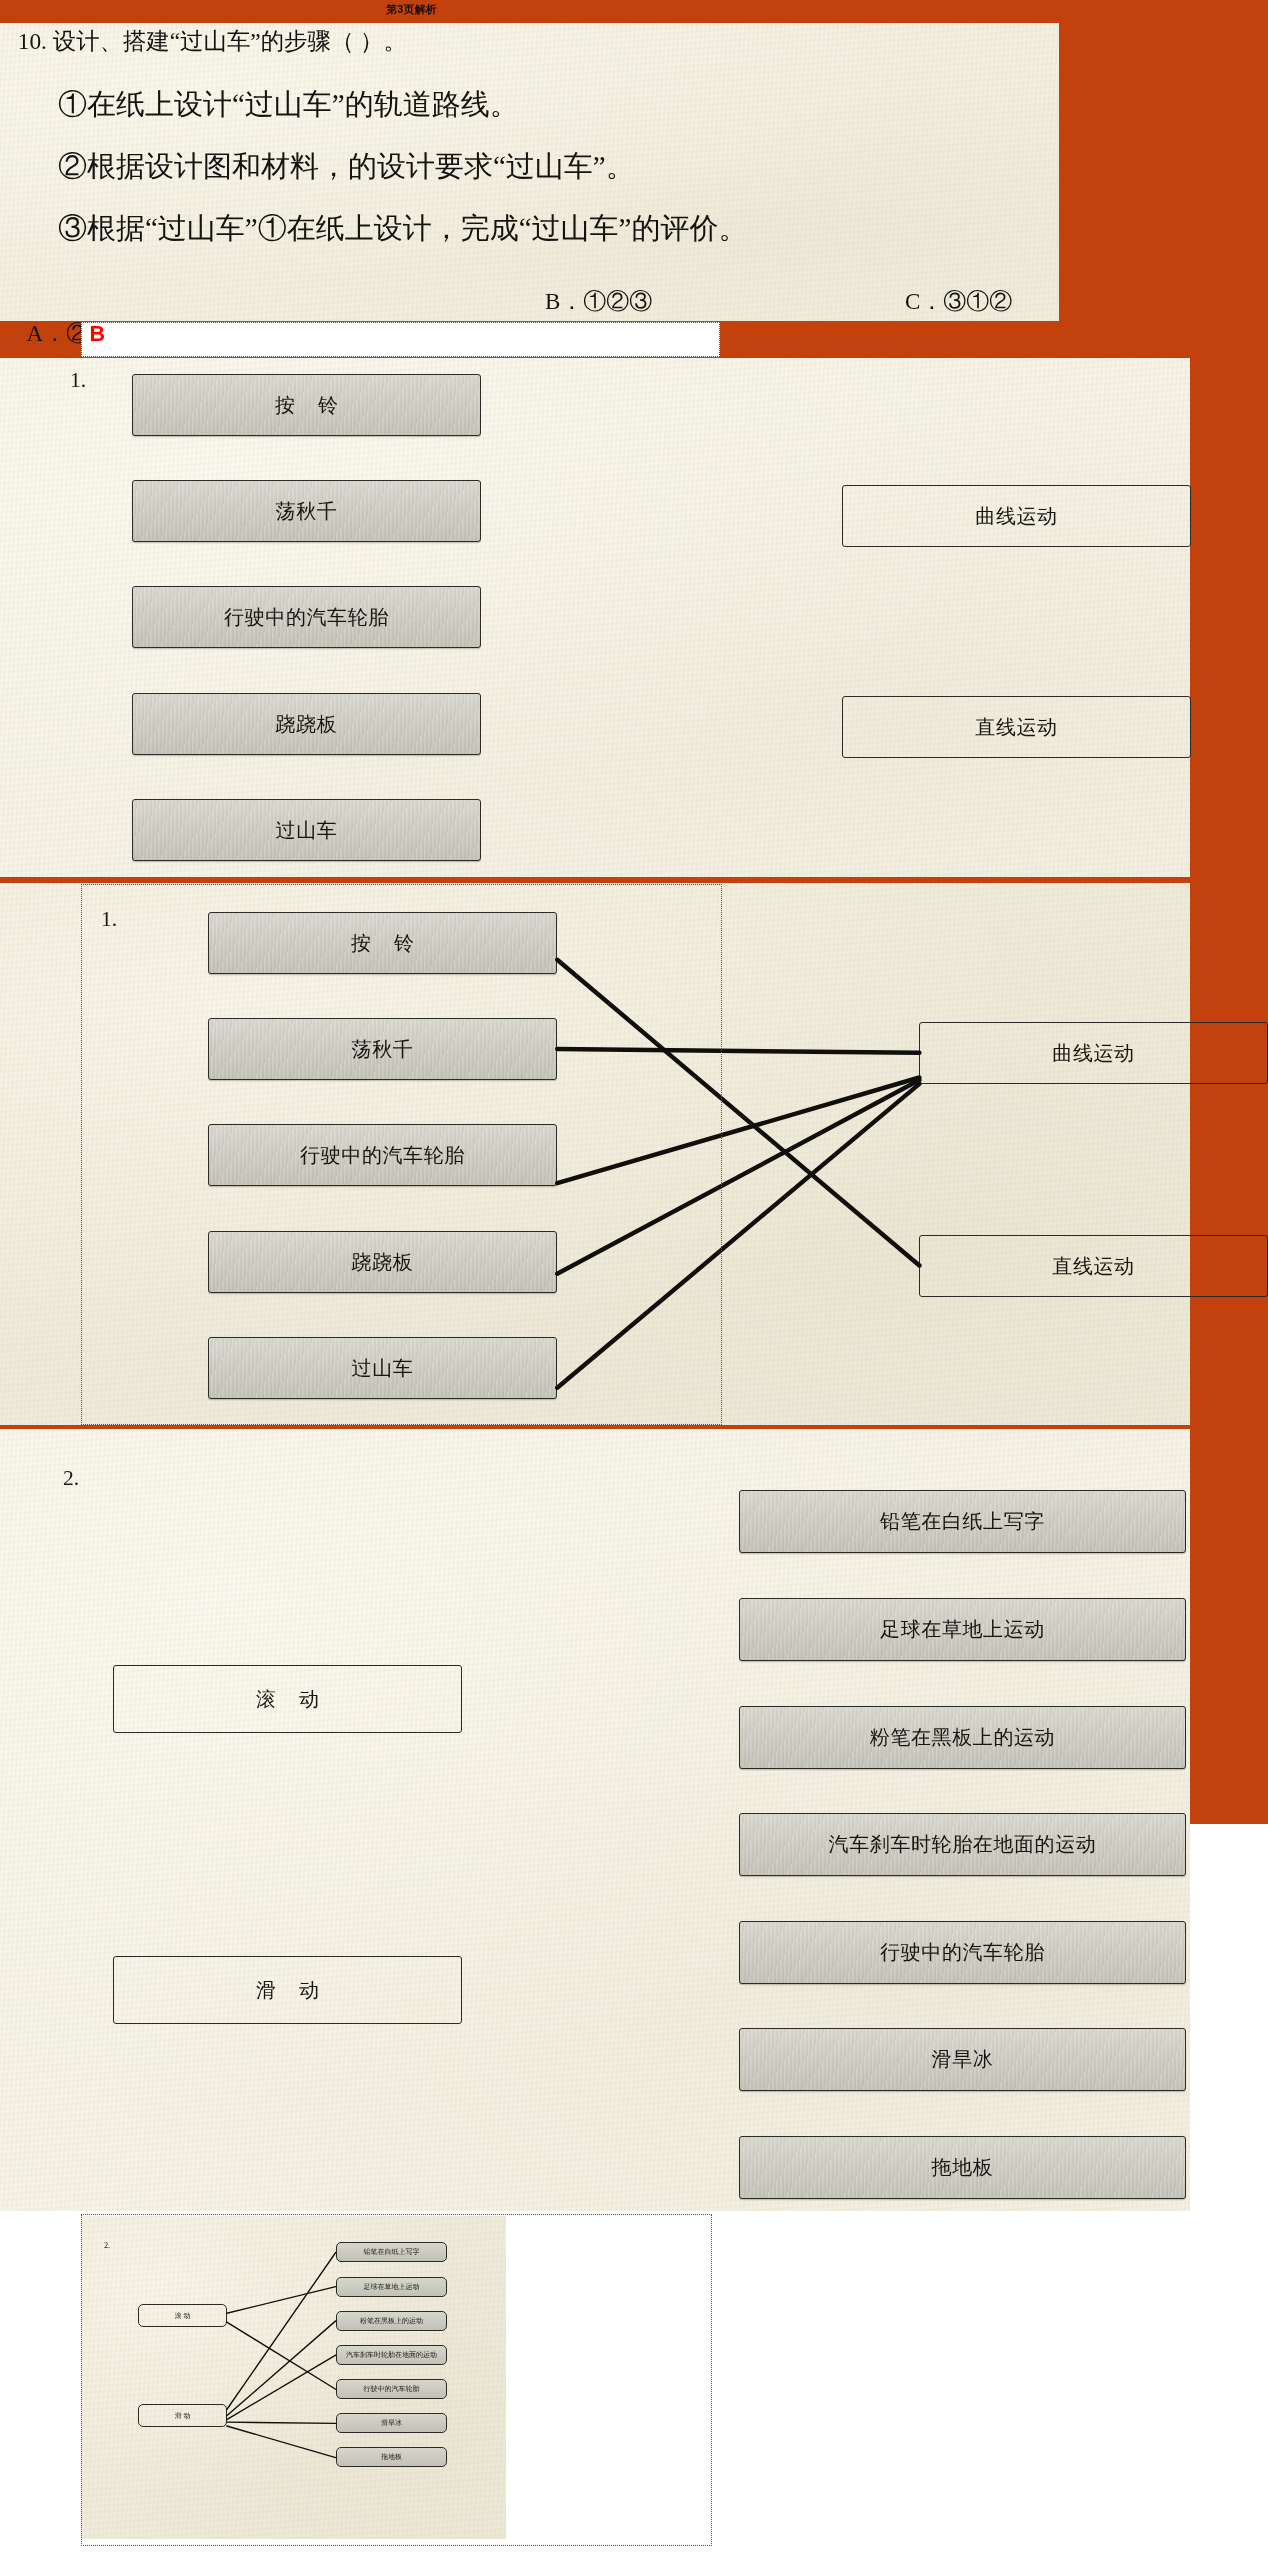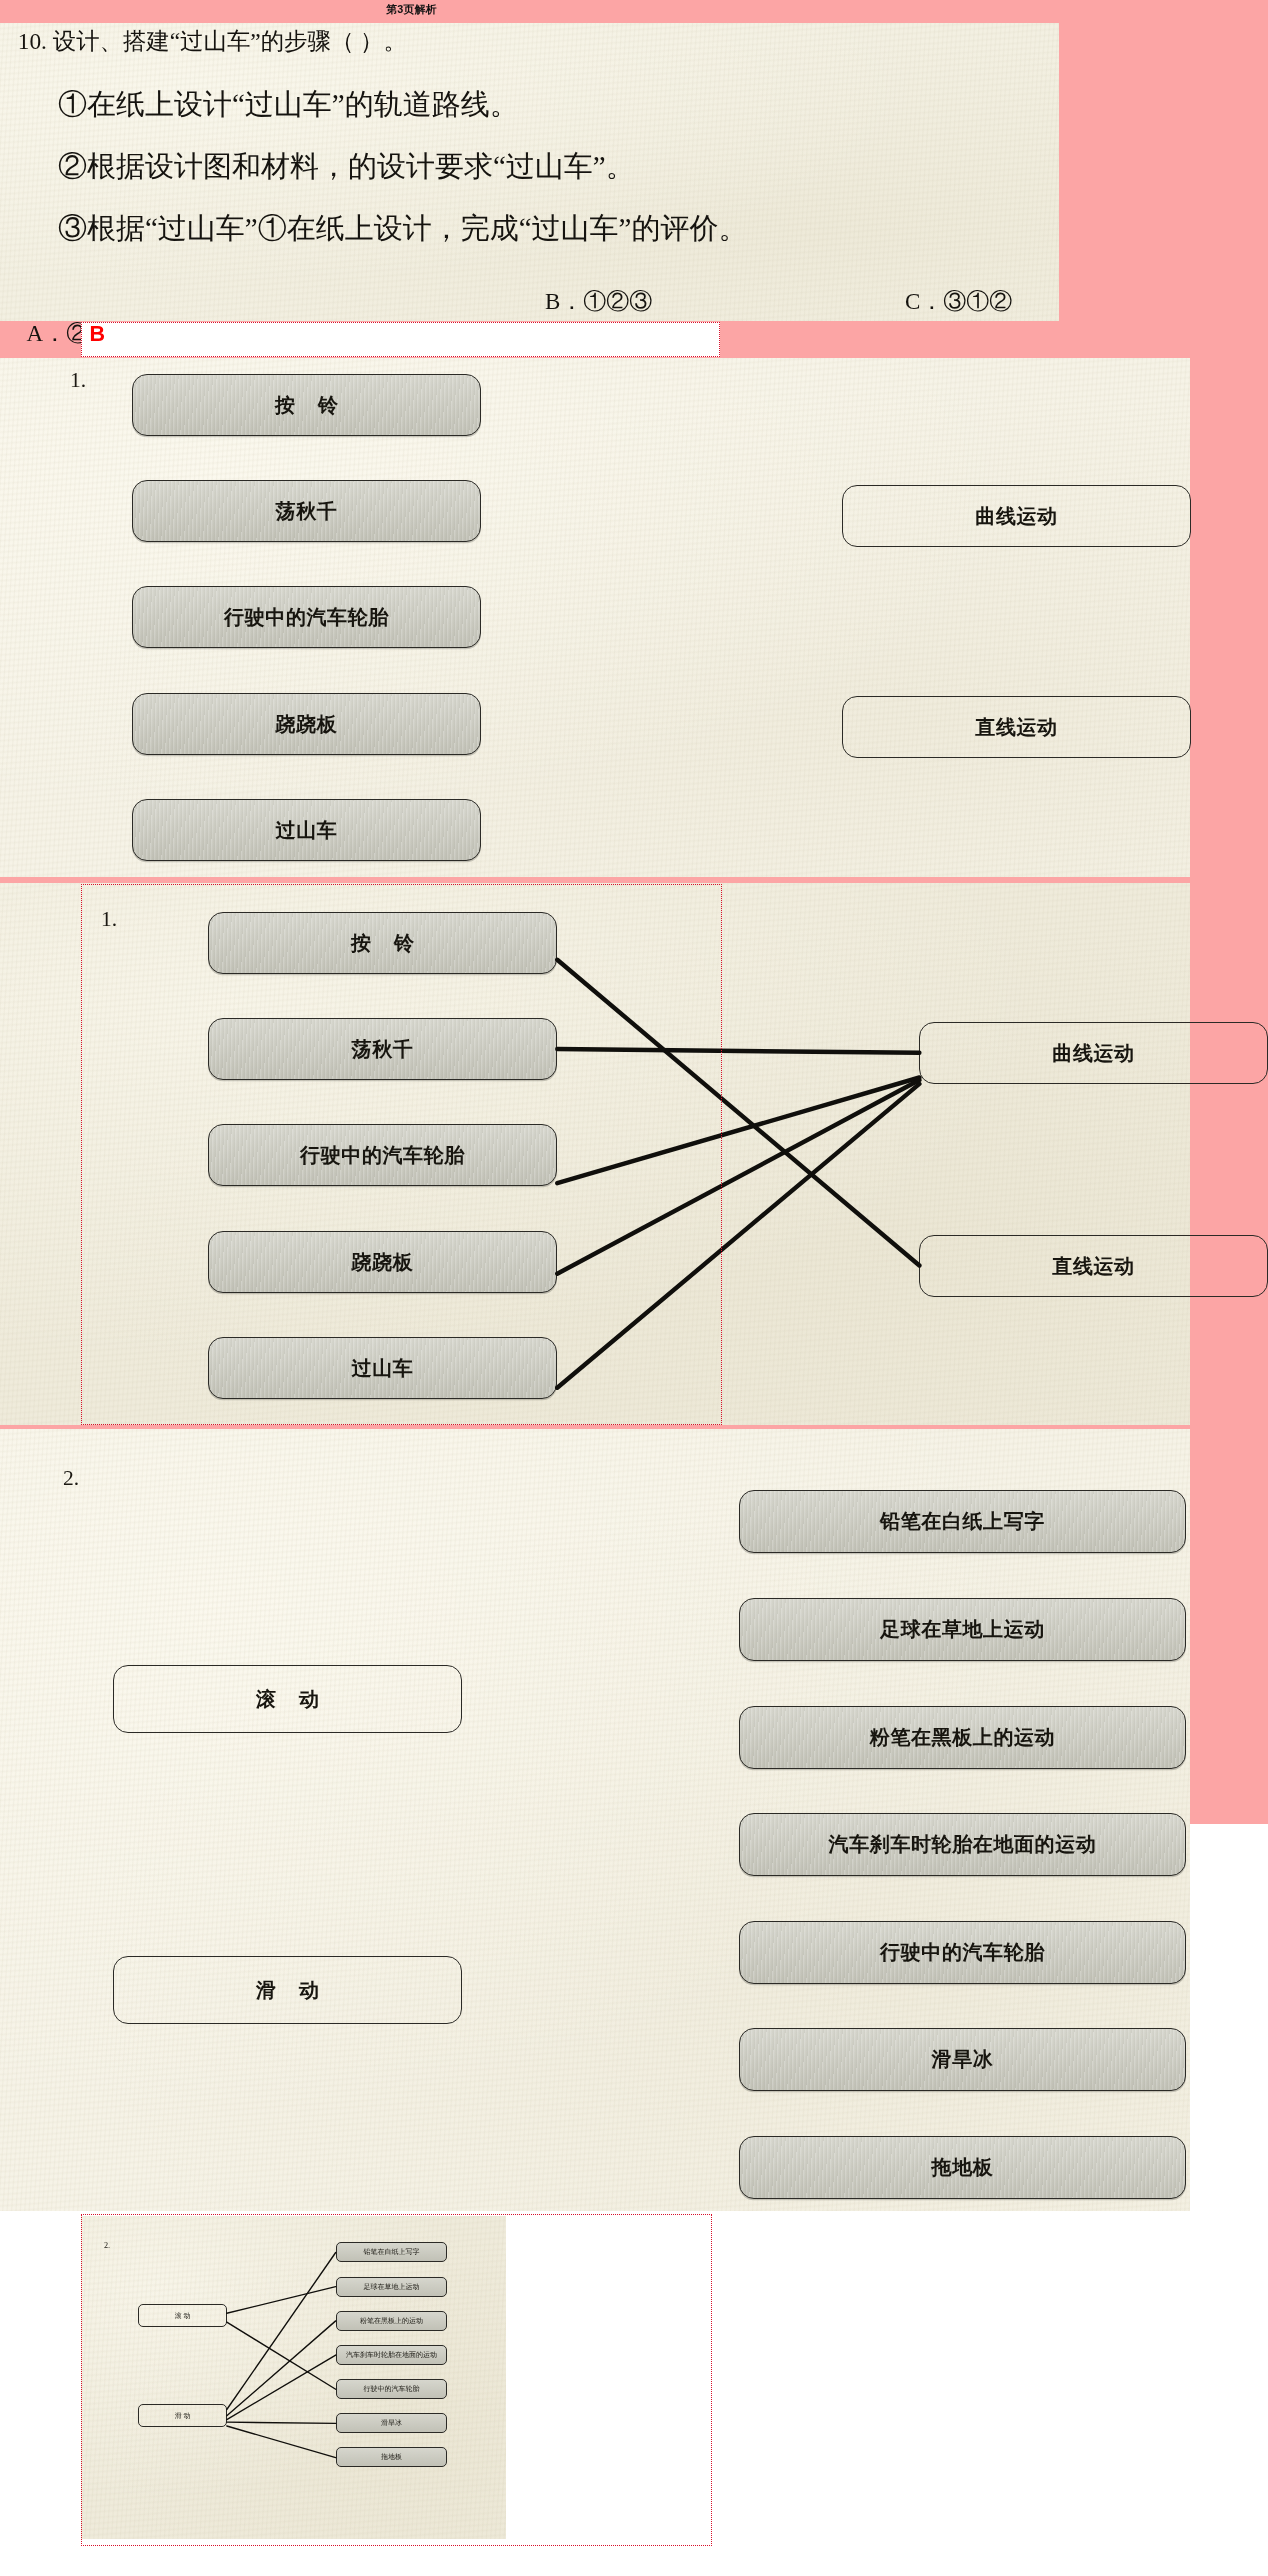--- a/index.html
+++ b/index.html
@@ -7,21 +7,21 @@
     width: 1269px;
     height: 2576px;
     background: #ffffff;
     font-family: "Liberation Serif", "DejaVu Serif", serif;
     overflow: hidden;
   }
   #page {
     position: relative;
     width: 1269px;
     height: 1824px;
-    background: #fca5a5;
+    background: #c2410c;
   }
 
   
   .paper {
     position: absolute;
     background-color: #f3f0e2;
     background-image:
       repeating-linear-gradient(94deg, rgba(195,186,160,.11) 0px, rgba(195,186,160,0) 1.3px, rgba(210,202,178,0) 3.2px, rgba(188,180,152,.10) 4.4px),
       repeating-linear-gradient(176deg, rgba(200,192,166,.09) 0px, rgba(200,192,166,0) 1.9px, rgba(200,192,166,0) 3.8px, rgba(185,176,148,.08) 5.7px),
       radial-gradient(ellipse at 18% 22%, rgba(255,253,244,.55), rgba(255,253,244,0) 60%),
@@ -92,34 +92,33 @@
     position: absolute;
     border: 1.3px dotted #d8112c;
     pointer-events: none;
     z-index: 6;
   }
 
   
   .mbox {
     position: absolute;
     border: 1.9px solid #2b2a26;
-    border-radius: 15px;
+    border-radius: 3px;
     background-color: #cdcdc2;
     background-image:
       repeating-linear-gradient(92deg, rgba(255,255,255,.22) 0px, rgba(255,255,255,0) 1.9px, rgba(120,118,106,.07) 3.8px),
       linear-gradient(180deg, rgba(255,255,255,.18), rgba(90,88,78,.10));
     display: flex;
     align-items: center;
     justify-content: center;
     color: #17150f;
     font-size: 20px;
     letter-spacing: 0.6px;
     white-space: nowrap;
     box-shadow: 0 1.3px 0 rgba(60,58,50,.25);
-    font-weight: bold;
   }
   .mbox.plain {
     background-color: transparent;
     background-image: none;
     box-shadow: none;
   }
   .mbox.wide-space { letter-spacing: 8.9px; text-indent: 8.9px; }
 
   .sec-num {
     position: absolute;

